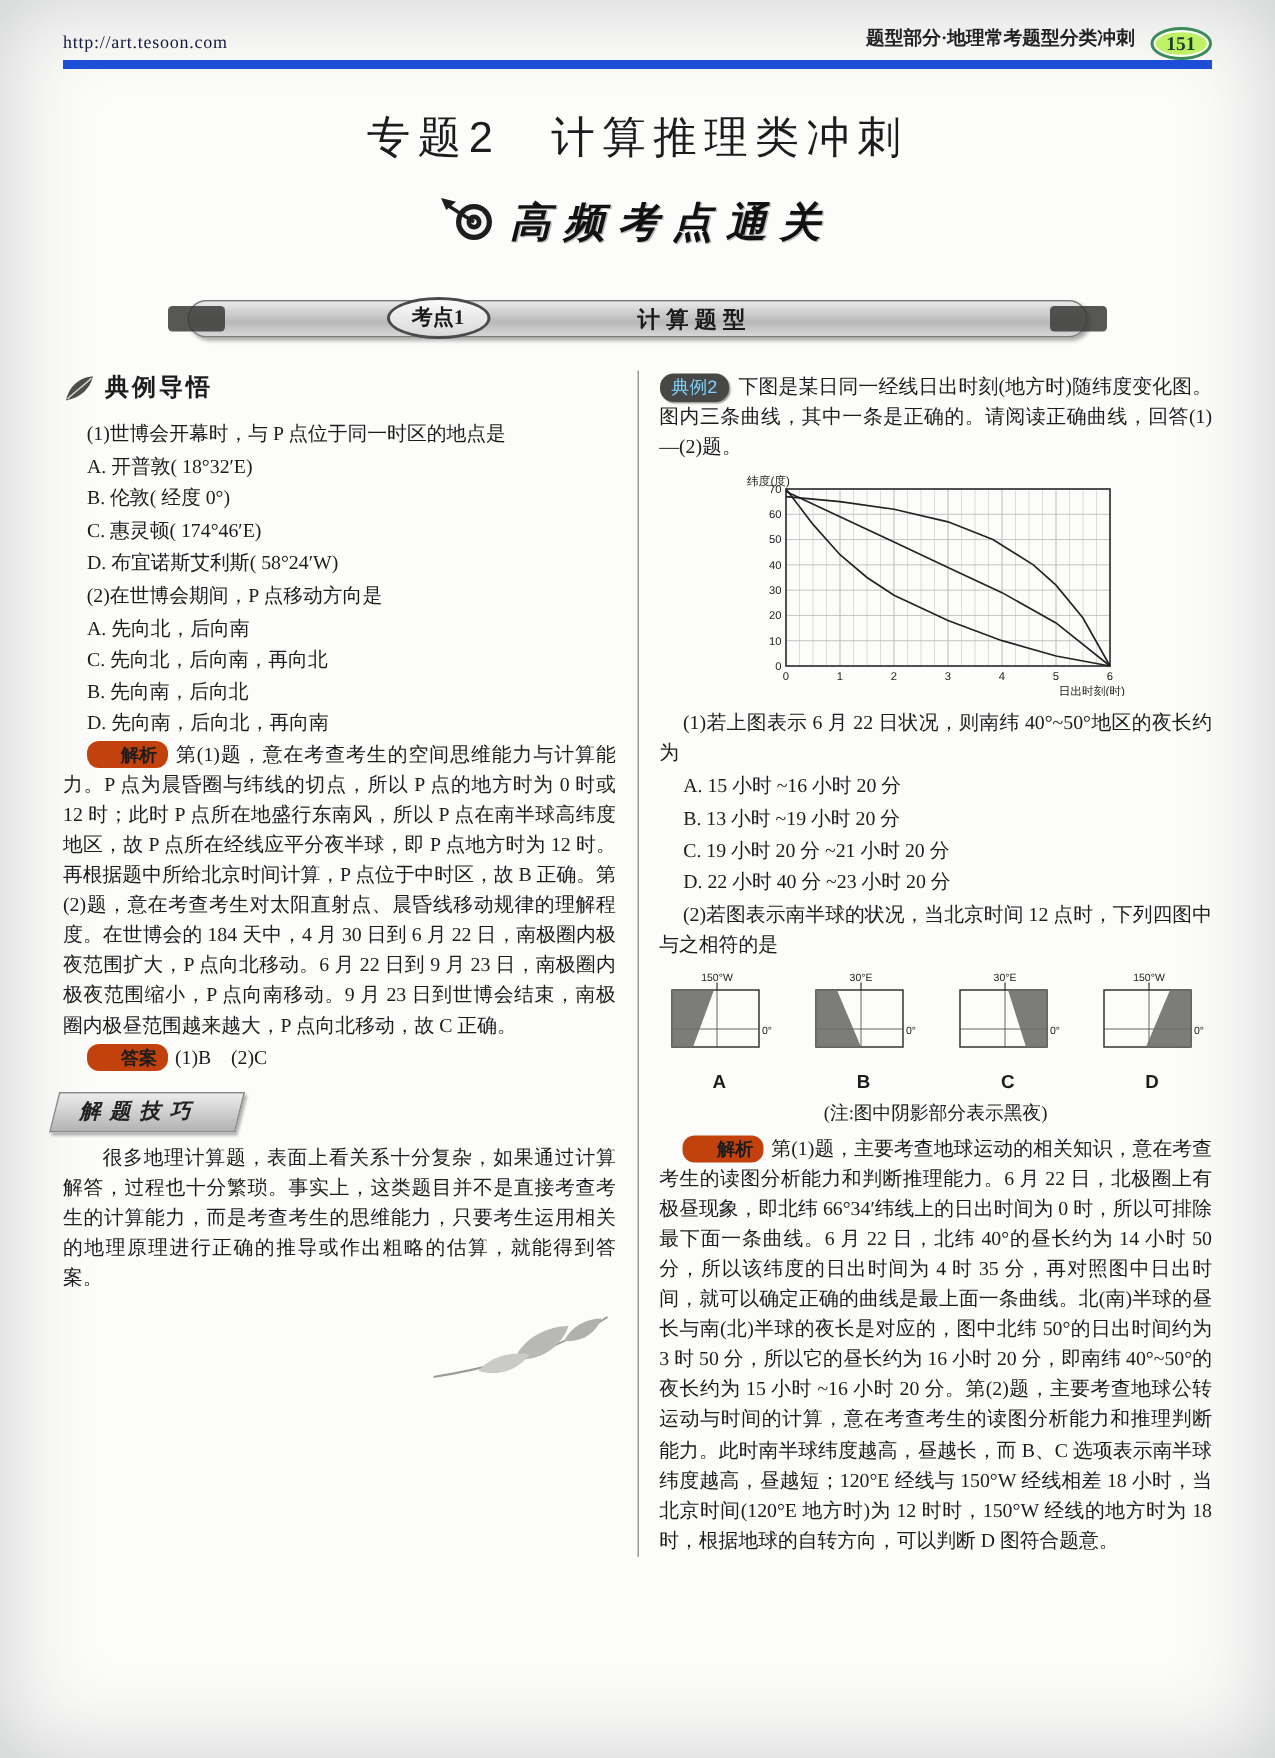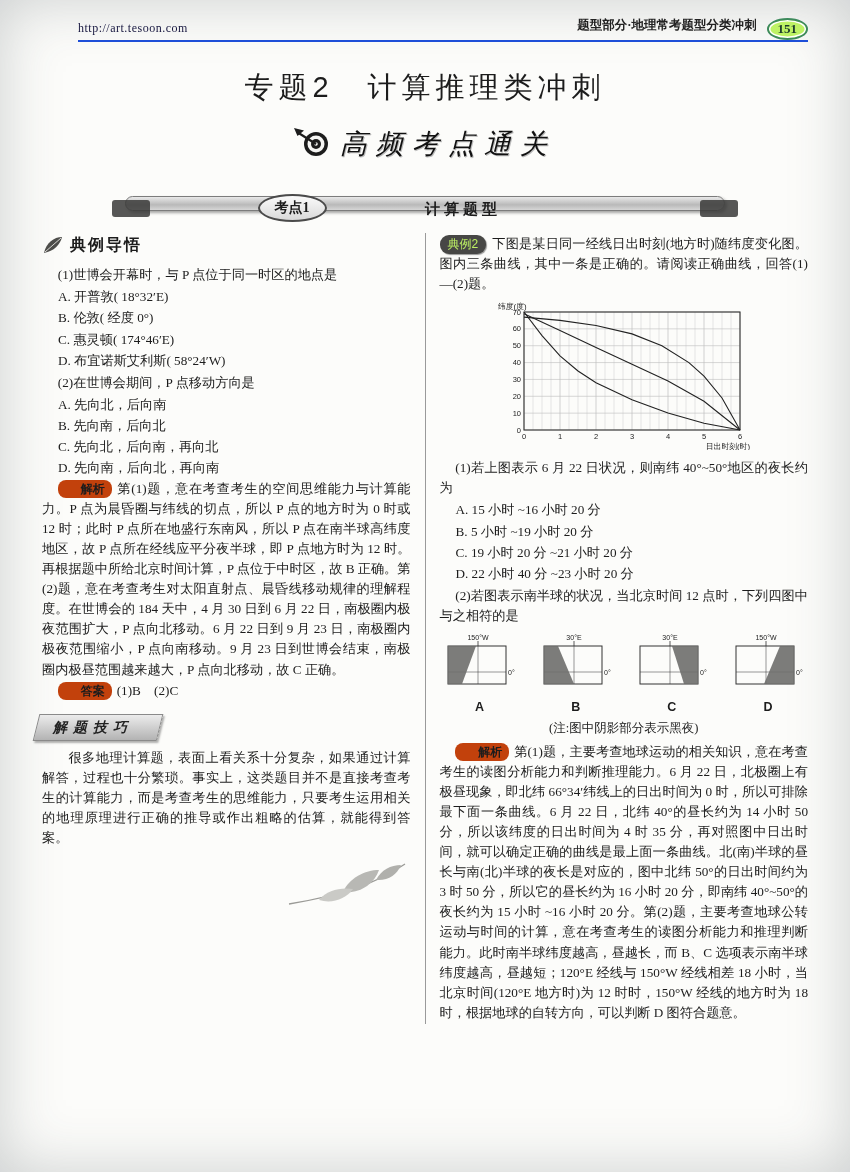--- a/index.html
+++ b/index.html
@@ -11,39 +11,39 @@
     margin: 0 auto;
     background: #fcfcfa;
     box-shadow: inset 0 0 60px rgba(60,70,80,.25), 0 0 8px rgba(0,0,0,.4);
     padding: 14px 42px 10px 42px;
     overflow: hidden;
     color: #1c1c1c;
   }
 
   
   .hdr { display:flex; justify-content:space-between; align-items:flex-end;
-         border-bottom: 2px solid #1d4ed8; padding-bottom: 4px; margin-left: 36px; }
+         border-bottom: 6px solid #1d4ed8; padding-bottom: 4px; }
   .hdr-url { font-size: 12px; color: #16163f; letter-spacing: .5px; }
   .hdr-right { display:flex; align-items:center; gap:10px; }
   .hdr-sec { font-size: 12.5px; font-weight: bold; color:#222; }
   .page-badge {
     display:inline-block; border: 2px solid #3d8a5c; border-radius: 50%;
     padding: 1px 9px; font-size: 13px; font-weight: bold; color:#1d3b2b;
     background: #bef264; box-shadow: 0 0 0 1.5px #fff inset;
     position: relative; top: 4px;
   }
 
   
   h1.title { text-align:center; font-size: 29px; letter-spacing: 5px;
     font-family: "Liberation Sans", sans-serif; font-weight: 400; margin: 26px 0 6px; }
   .hf-banner { display:flex; justify-content:center; align-items:center; gap:8px; margin: 18px 0 8px; }
-  .hf-banner .hf-text { font-size: 27px; font-weight: normal; font-style: italic;
+  .hf-banner .hf-text { font-size: 27px; font-weight: bold; font-style: italic;
     letter-spacing: 9px; color:#111; text-shadow: 1px 1px 0 #bbb; }
 
-  .kaodian-bar { position: relative; width: 600px; height: 15px; margin: 34px auto 22px;
+  .kaodian-bar { position: relative; width: 600px; height: 25px; margin: 34px auto 22px;
     background: linear-gradient(#e9e9e9, #b9b9b9 60%, #d6d6d6);
     border: 1px solid #7c7c7c; border-radius: 13px;
     box-shadow: 2px 2px 3px rgba(0,0,0,.35); }
   .kaodian-bar::before, .kaodian-bar::after { content:""; position:absolute; top:3px;
     width: 38px; height: 17px; background:#3a3a38; border-radius: 3px; opacity:.85; }
   .kaodian-bar::before { left: -14px; }
   .kaodian-bar::after { right: -14px; }
   .kaodian-pill { position:absolute; left: 22%; top: -3px;
     border: 2px solid #4a4a4a; border-radius: 50%; padding: 3px 15px;
     background: linear-gradient(#fafafa,#d9d9d9); font-size: 14px; font-weight: bold; }
@@ -51,21 +51,21 @@
     font-weight: bold; letter-spacing: 4px; }
 
   
   .cols { display:flex; align-items:stretch; margin-top: 6px; justify-content: center; }
   .col { flex: 1 1 0; min-width: 0; font-size: 13.2px; line-height: 1.52; text-align: justify; }
   .col-divider { width: 1px; background:#9a9a9a; margin: 0 14px; }
 
   .sec-head { display:flex; align-items:center; gap:6px; margin-bottom: 8px; }
   .sec-head .sec-title { font-size: 16px; font-weight: bold; letter-spacing: 2px; }
 
-  .ex-badge { display:inline-block; background:#474745; color:#bef264; border-radius: 9px;
+  .ex-badge { display:inline-block; background:#474745; color:#7dd3fc; border-radius: 9px;
     padding: 0 8px 1px; font-size: 12px; font-family: "Liberation Sans", sans-serif;
     margin-right: 6px; white-space: nowrap; box-shadow: 1px 1px 1px rgba(0,0,0,.4); }
 
   p.para { margin: 1px 0; }
   p.q { margin: 2px 0; text-indent: 1.2em; }
   p.opt { margin: 1px 0; padding-left: 16px; }
   .chip { display:inline-block; background:#c2410c; border-radius: 8px; padding: 0 7px;
     font-weight: bold; font-family: "Liberation Sans", sans-serif; font-size: 12px;
     margin-right: 5px; }
   .jiexi-para { text-indent: 1.2em; margin-top: 4px; }
@@ -141,22 +141,22 @@
 
 
       <p class="q">(1)世博会开幕时，与 P 点位于同一时区的地点是</p>
       <p class="opt">A. 开普敦( 18°32′E)</p>
       <p class="opt">B. 伦敦( 经度 0°)</p>
       <p class="opt">C. 惠灵顿( 174°46′E)</p>
       <p class="opt">D. 布宜诺斯艾利斯( 58°24′W)</p>
 
       <p class="q">(2)在世博会期间，P 点移动方向是</p>
       <p class="opt">A. 先向北，后向南</p>
+      <p class="opt">C. 先向北，后向南，再向北</p>
       <p class="opt">B. 先向南，后向北</p>
-      <p class="opt">C. 先向北，后向南，再向北</p>
       <p class="opt">D. 先向南，后向北，再向南</p>
 
       <p class="para jiexi-para">
         <span class="chip">解析</span><span>第(1)题，意在考查考生的空间思维能力与计算能力。P 点为晨昏圈与纬线的切点，所以 P 点的地方时为 0 时或 12 时；此时 P 点所在地盛行东南风，所以 P 点在南半球高纬度地区，故 P 点所在经线应平分夜半球，即 P 点地方时为 12 时。再根据题中所给北京时间计算，P 点位于中时区，故 B 正确。第(2)题，意在考查考生对太阳直射点、晨昏线移动规律的理解程度。在世博会的 184 天中，4 月 30 日到 6 月 22 日，南极圈内极夜范围扩大，P 点向北移动。6 月 22 日到 9 月 23 日，南极圈内极夜范围缩小，P 点向南移动。9 月 23 日到世博会结束，南极圈内极昼范围越来越大，P 点向北移动，故 C 正确。</span>
       </p>
 
       <p class="para answer-line">
         <span class="chip">答案</span><span>(1)B　(2)C</span>
       </p>
 
@@ -236,21 +236,21 @@
             <polyline points="28.0,17.1 64.0,20.4 100.0,25.5 136.0,33.9 165.9,45.7 192.9,62.6 208.0,76.1 226.0,98.0 244.0,130.0" fill="none" stroke="#222" stroke-width="1.1"></polyline>
             <polyline points="28.0,13.7 64.0,30.5 100.0,47.4 136.0,64.3 172.0,81.1 208.0,101.3 244.0,130.0" fill="none" stroke="#222" stroke-width="1.1"></polyline>
             <polyline points="28.0,12.0 46.0,35.6 64.0,55.8 82.0,71.0 100.0,82.8 136.0,99.7 172.0,113.1 208.0,123.3 244.0,130.0" fill="none" stroke="#222" stroke-width="1.1"></polyline>
             <text x="2" y="9" font-size="7.8" fill="#222">纬度(度)</text>
             <text x="254" y="149" font-size="7.8" text-anchor="end" fill="#222">日出时刻(时)</text>
           </svg>
       </div>
 
       <p class="q">(1)若上图表示 6 月 22 日状况，则南纬 40°~50°地区的夜长约为</p>
       <p class="opt">A. 15 小时 ~16 小时 20 分</p>
-      <p class="opt">B. 5 小时 ~19 小时 20 分</p>
+      <p class="opt">B. 13 小时 ~19 小时 20 分</p>
       <p class="opt">C. 19 小时 20 分 ~21 小时 20 分</p>
       <p class="opt">D. 22 小时 40 分 ~23 小时 20 分</p>
 
       <p class="q">(2)若图表示南半球的状况，当北京时间 12 点时，下列四图中与之相符的是</p>
 
       <div class="minis">
         <div class="mini">
           <svg width="76" height="60" viewBox="0 0 76 60">
             <text x="36" y="8" class="mtext" text-anchor="middle">150°W</text>
             <line x1="36" y1="9" x2="36" y2="14" stroke="#333" stroke-width="0.8"></line>

